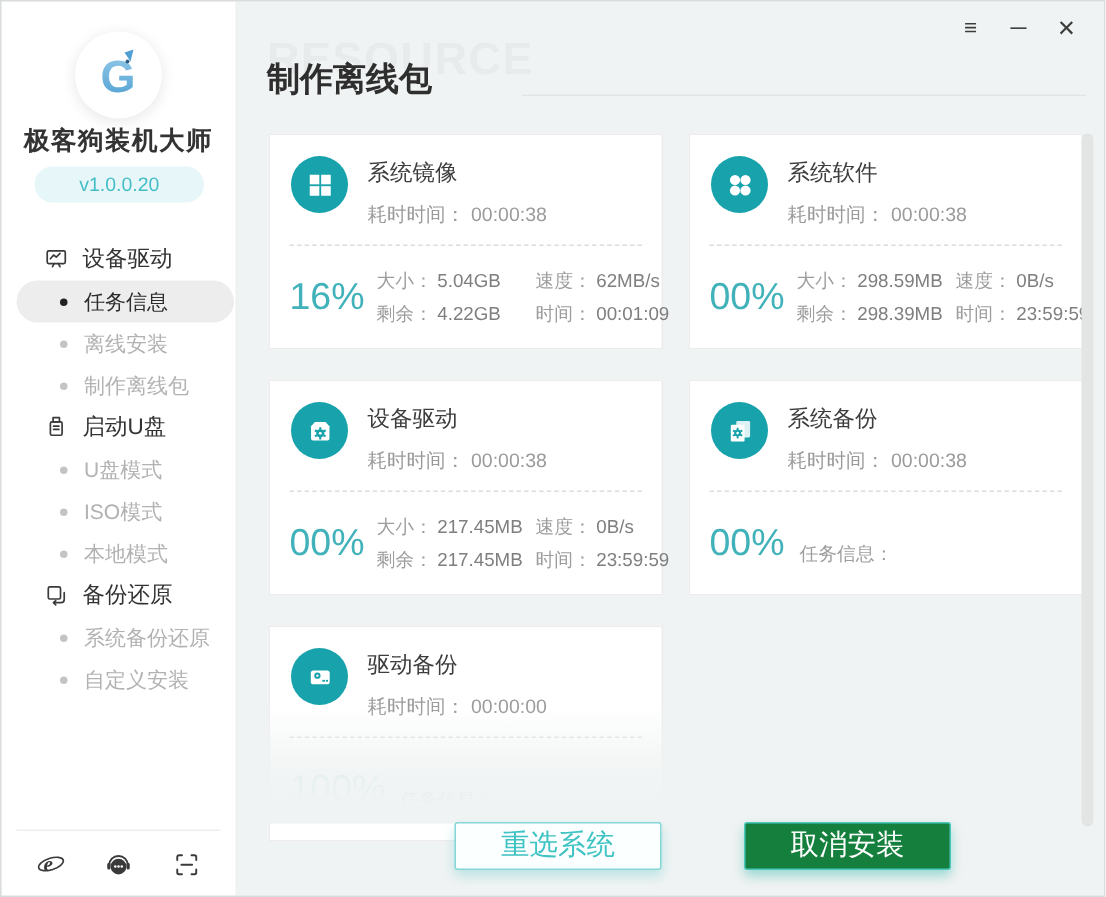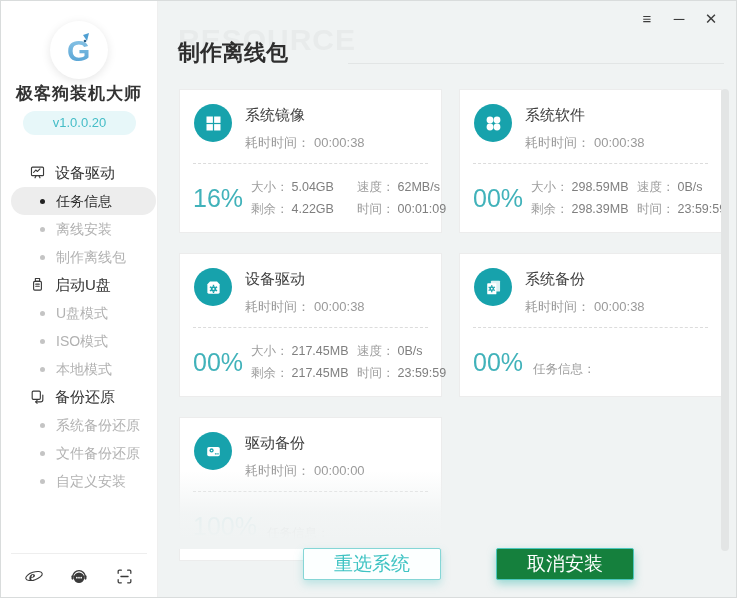--- a/index.html
+++ b/index.html
@@ -143,24 +143,20 @@
           </svg>
           </span>
         <span class="m-label">备份还原</span>
       </div>
       <div class="sub-item">
         <span class="dot"></span>
         <span class="m-label">系统备份还原</span>
       </div>
       <div class="sub-item">
         <span class="dot"></span>
-        <span class="m-label">文件备份还原</span>
-      </div>
-      <div class="sub-item">
-        <span class="dot"></span>
         <span class="m-label">自定义安装</span>
       </div>
     </div>
 
     <div class="side-divider"></div>
     <div class="side-footer">
       <span class="foot-icon">
         <svg viewBox="0 0 24 24" width="20" height="20">
           <text x="6" y="17.5" font-size="17" font-style="italic" font-weight="bold" fill="#3a3a3a" font-family="Liberation Serif, serif">e</text>
           <ellipse cx="12" cy="12" rx="10.3" ry="4.6" transform="rotate(-18 12 12)" fill="none" stroke="#3a3a3a" stroke-width="1.3"></ellipse>

